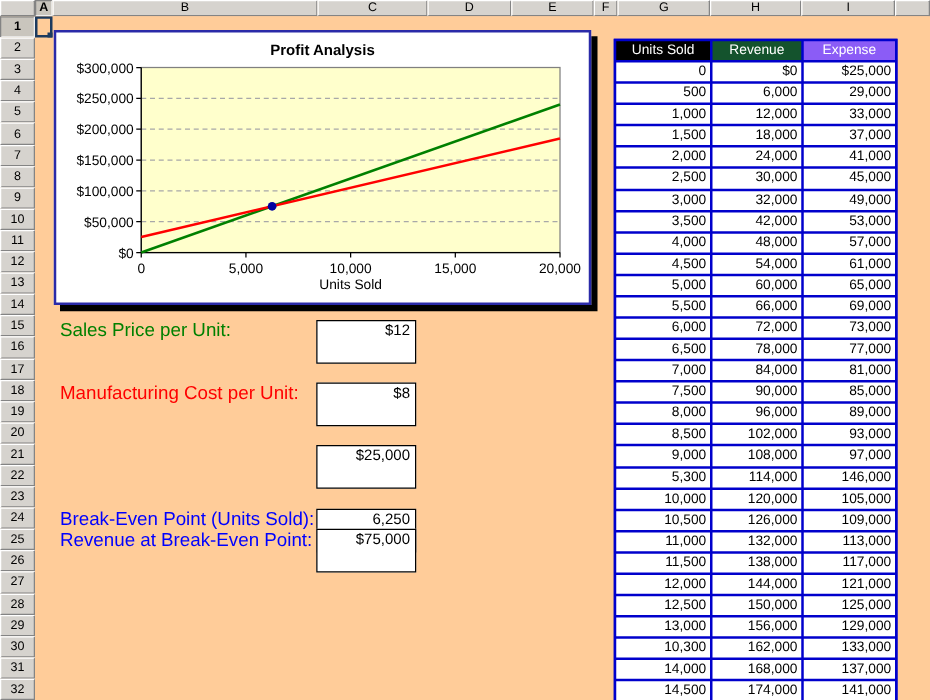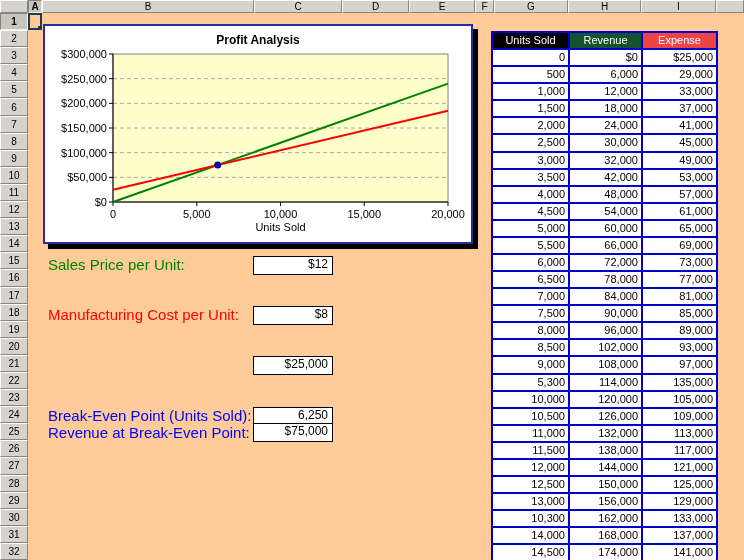--- a/index.html
+++ b/index.html
@@ -32,21 +32,21 @@
   
   #chart{
     position:absolute;left:15px;top:11px;width:430px;height:220px;box-sizing:border-box;
     background:#FFFFFF;border:2px solid #2A2AA8;box-shadow:5px 5px 0 #000000;
   }
   #chart svg{display:block;}
   
   .lbl{position:absolute;left:20px;height:17px;line-height:17px;font-size:15px;white-space:nowrap;}
   .green{color:#008000}.red{color:#FF0000}.blue{color:#0000FF}.black{color:#000000}
   .cellbox{
-    position:absolute;left:225px;width:80px;height:19px;box-sizing:border-box;
+    position:absolute;left:225px;width:80px;height:35px;box-sizing:border-box;
     background:#FFFFFF;border:1px solid #000000;
     font-size:12px;line-height:15px;text-align:right;padding-right:4px;color:#000;
   }
   
   #be-table{
     position:absolute;left:463px;top:18px;
     display:grid;grid-template-columns:75px 71px 73px;grid-auto-rows:15.09px;gap:2px;
     background:#0000CC;border:2px solid #0000CC;
   }
   .tcell{
@@ -165,21 +165,21 @@
 
   <div class="lbl blue" style="top:394px">Break-Even Point (Units Sold):</div>
   <div class="cellbox black" style="top:394px">6,250</div>
 
   <div class="lbl blue" style="top:411px">Revenue at Break-Even Point:</div>
   <div class="cellbox black" style="top:410px">$75,000</div>
 
   <div id="be-table">
       <div class="tcell thead" style="background: rgb(0, 0, 0); color: rgb(255, 255, 255);">Units Sold</div>
       <div class="tcell thead" style="background: #14532d; color: rgb(255, 255, 255);">Revenue</div>
-      <div class="tcell thead" style="background: #ef4444; color: rgb(255, 255, 255);">Expense</div>
+      <div class="tcell thead" style="background: #8b5cf6; color: rgb(255, 255, 255);">Expense</div>
       <div class="tcell">0</div>
       <div class="tcell">$0</div>
       <div class="tcell">$25,000</div>
       <div class="tcell">500</div>
       <div class="tcell">6,000</div>
       <div class="tcell">29,000</div>
       <div class="tcell">1,000</div>
       <div class="tcell">12,000</div>
       <div class="tcell">33,000</div>
       <div class="tcell">1,500</div>
@@ -225,21 +225,21 @@
       <div class="tcell">96,000</div>
       <div class="tcell">89,000</div>
       <div class="tcell">8,500</div>
       <div class="tcell">102,000</div>
       <div class="tcell">93,000</div>
       <div class="tcell">9,000</div>
       <div class="tcell">108,000</div>
       <div class="tcell">97,000</div>
       <div class="tcell">5,300</div>
       <div class="tcell">114,000</div>
-      <div class="tcell">135,000</div>
+      <div class="tcell">146,000</div>
       <div class="tcell">10,000</div>
       <div class="tcell">120,000</div>
       <div class="tcell">105,000</div>
       <div class="tcell">10,500</div>
       <div class="tcell">126,000</div>
       <div class="tcell">109,000</div>
       <div class="tcell">11,000</div>
       <div class="tcell">132,000</div>
       <div class="tcell">113,000</div>
       <div class="tcell">11,500</div>

